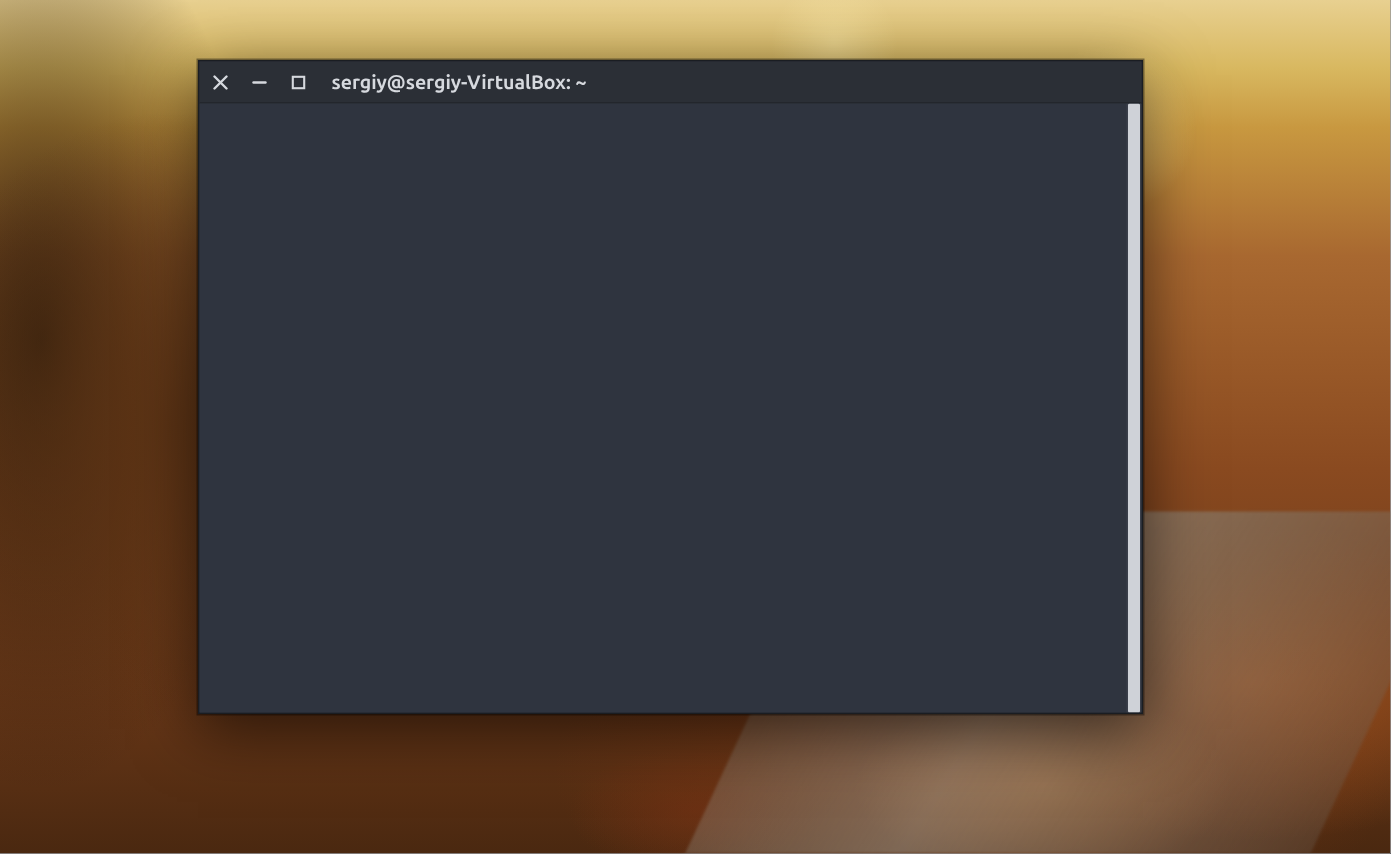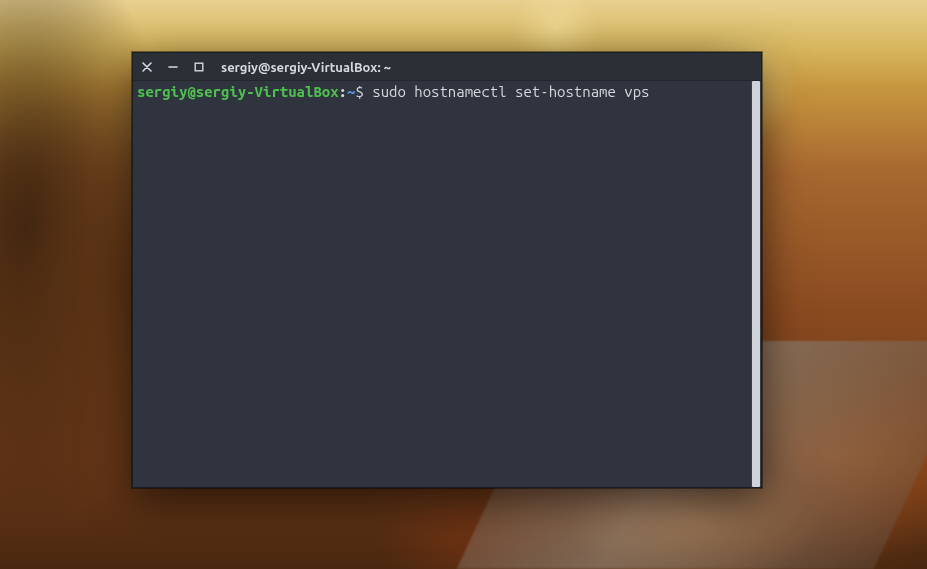--- a/index.html
+++ b/index.html
@@ -36,21 +36,21 @@
       position:absolute;
       left:55%; top:60%; width:45%; height:40%;
       background: linear-gradient(100deg, rgba(150,150,140,0.25), rgba(150,150,140,0.55) 40%, rgba(130,130,120,0.5) 60%, rgba(110,100,90,0.3));
       transform: skewX(-25deg);
       filter: blur(1px);
     }
 
     .terminal-window {
       position: absolute;
       left: 132px;
-      top: 52px;
+      top: 40px;
       width: 630px;
       height: 436px;
       background: #2b2f36;
       border: 1px solid #1a1d22;
       box-shadow: 0 10px 40px rgba(0,0,0,0.6), 0 0 0 1px rgba(0,0,0,0.4);
       display: flex;
       flex-direction: column;
     }
     .titlebar {
       height: 28px;
@@ -141,19 +141,18 @@
       <div class="win-btn" title="Maximize">
         <svg width="10" height="10" viewBox="0 0 10 10">
             <rect x="1.2" y="1.2" width="7.6" height="7.6" fill="none" stroke="#d6d9de" stroke-width="1.4"></rect>
           </svg>
       </div>
     </div>
     <span class="title-text">sergiy@sergiy-VirtualBox: ~</span>
   </div>
 
   <div class="terminal-body">
-    <div class="terminal-line"><span class="ps-user">sergiy@sergiy-VirtualBox</span><span class="ps-colon">:</span><span class="ps-path">~</span><span class="ps-sigil">$ </span><span class="cmd">sudo hostnamectl set-hostname vps</span></div>
 
     <div class="scrollbar">
       <div class="scroll-thumb"></div>
     </div>
   </div>
 </div>
 
 </body></html>

